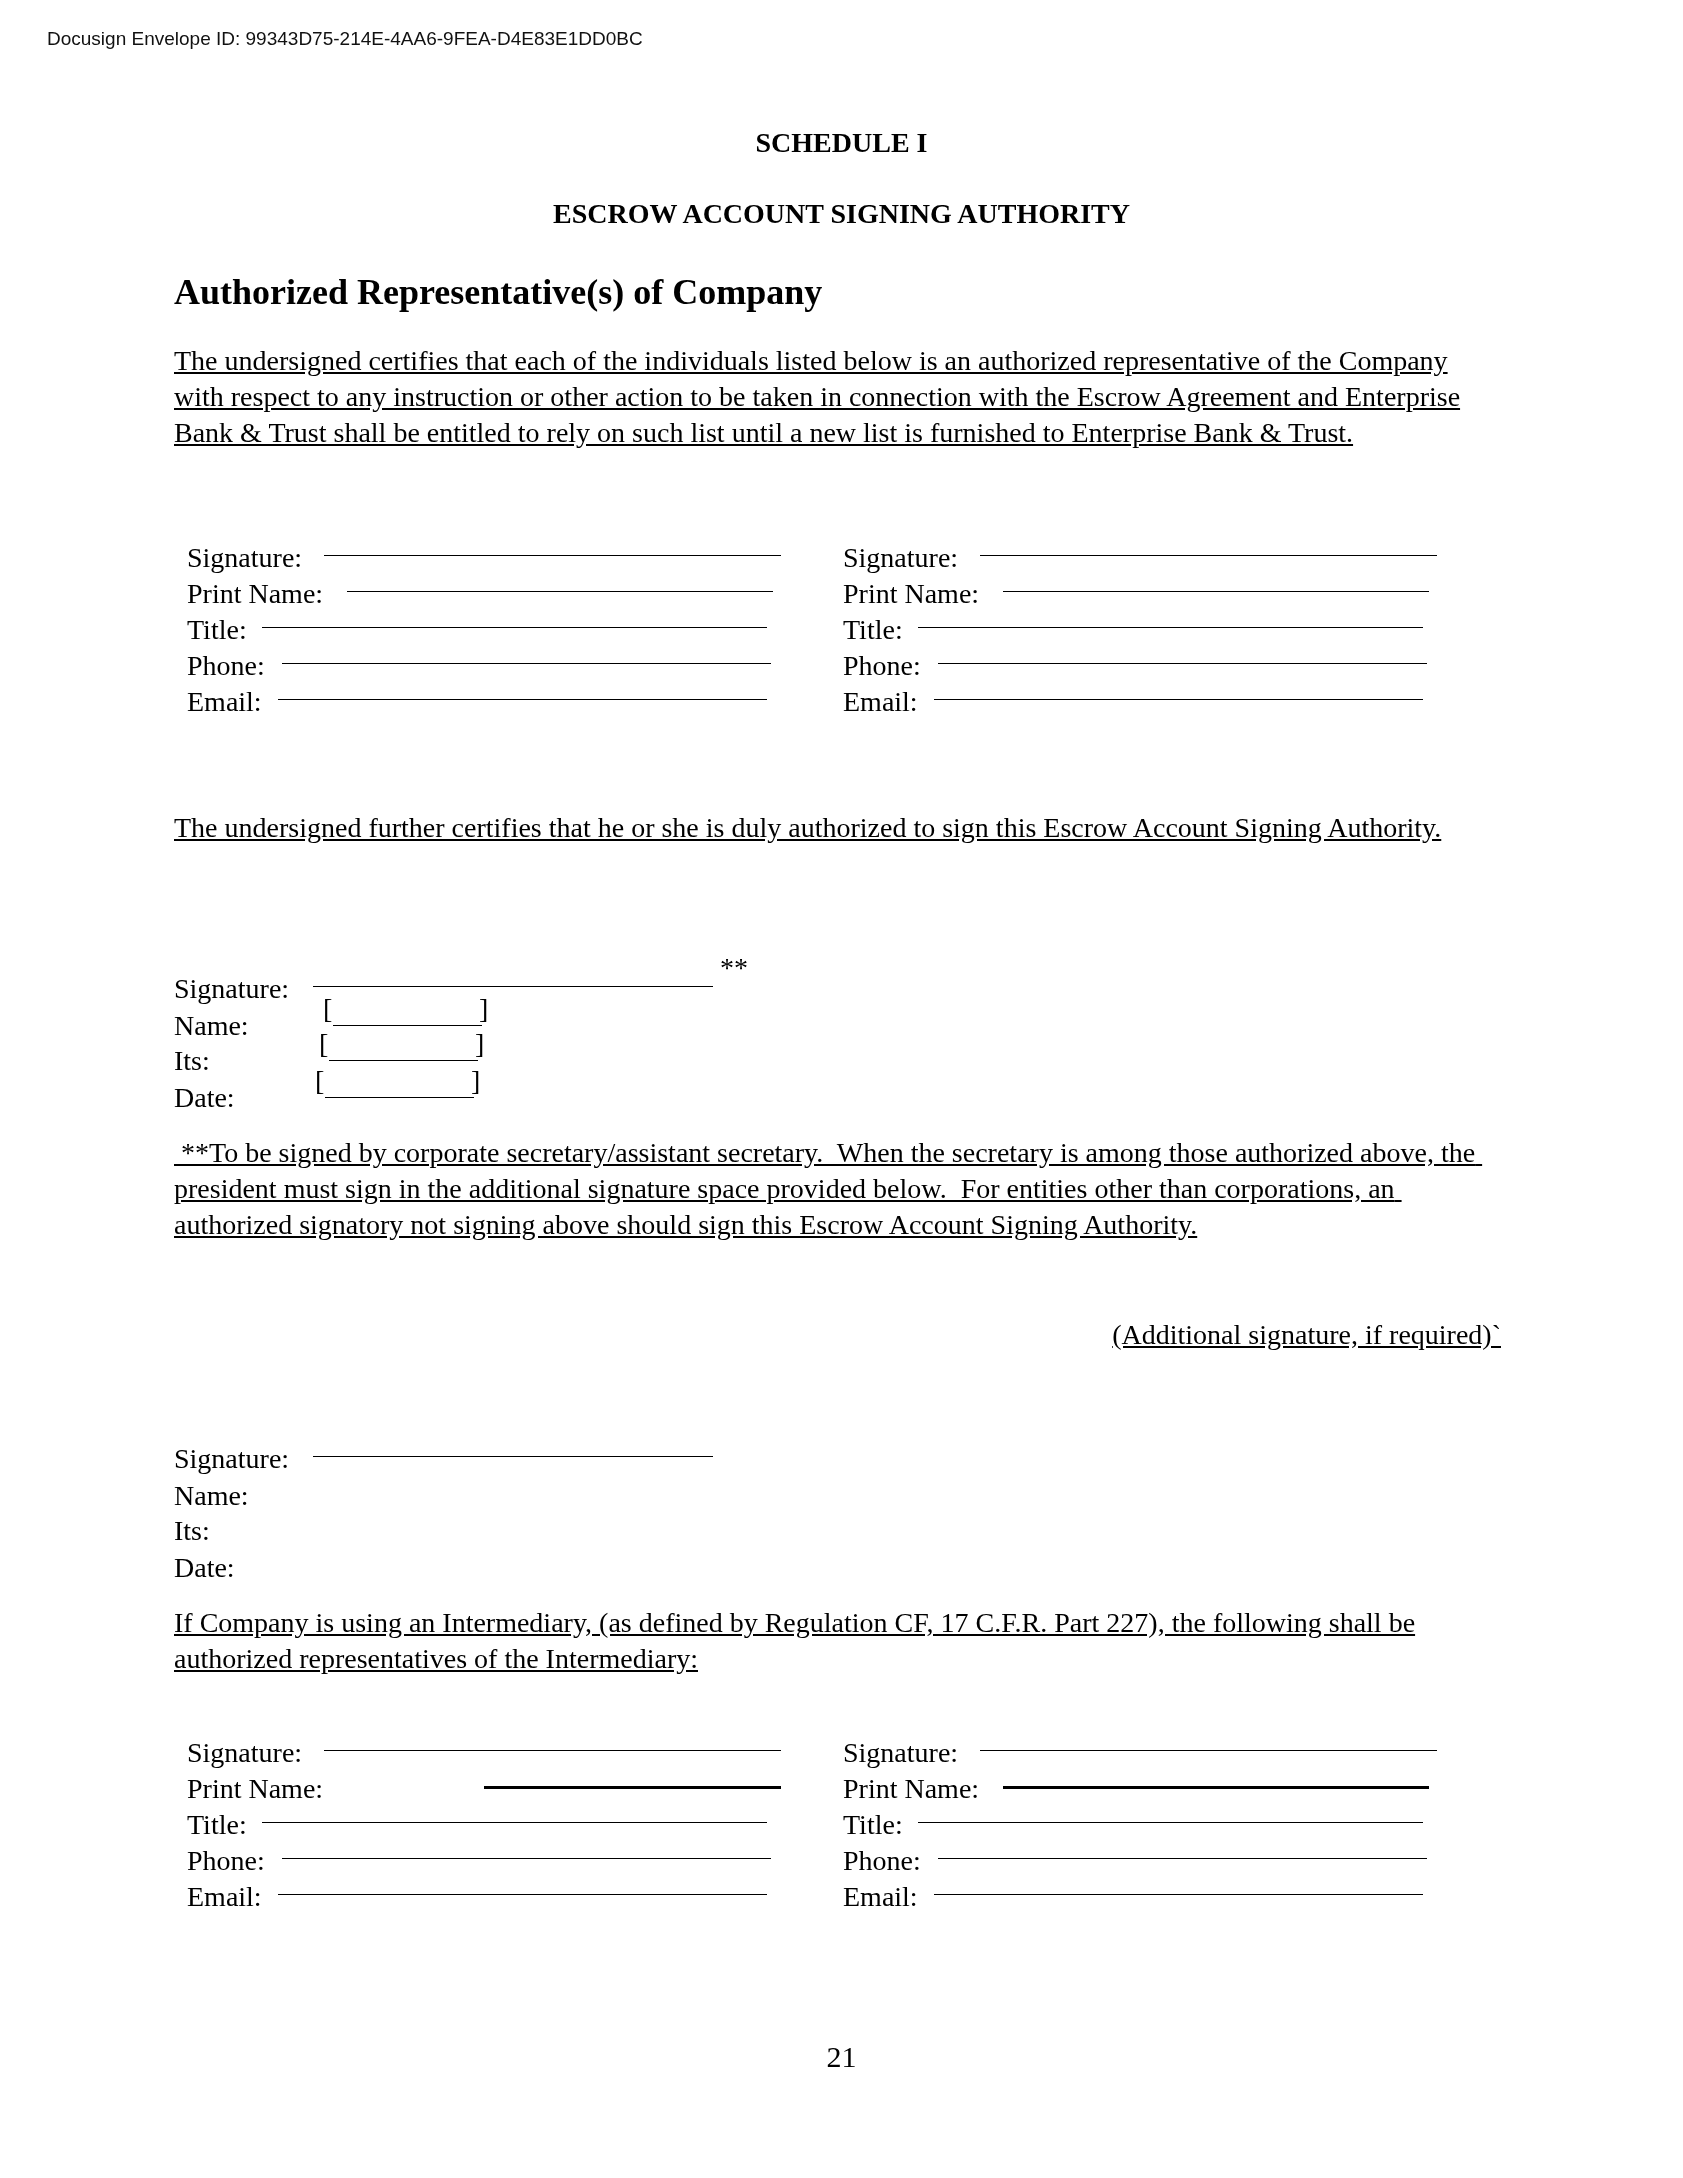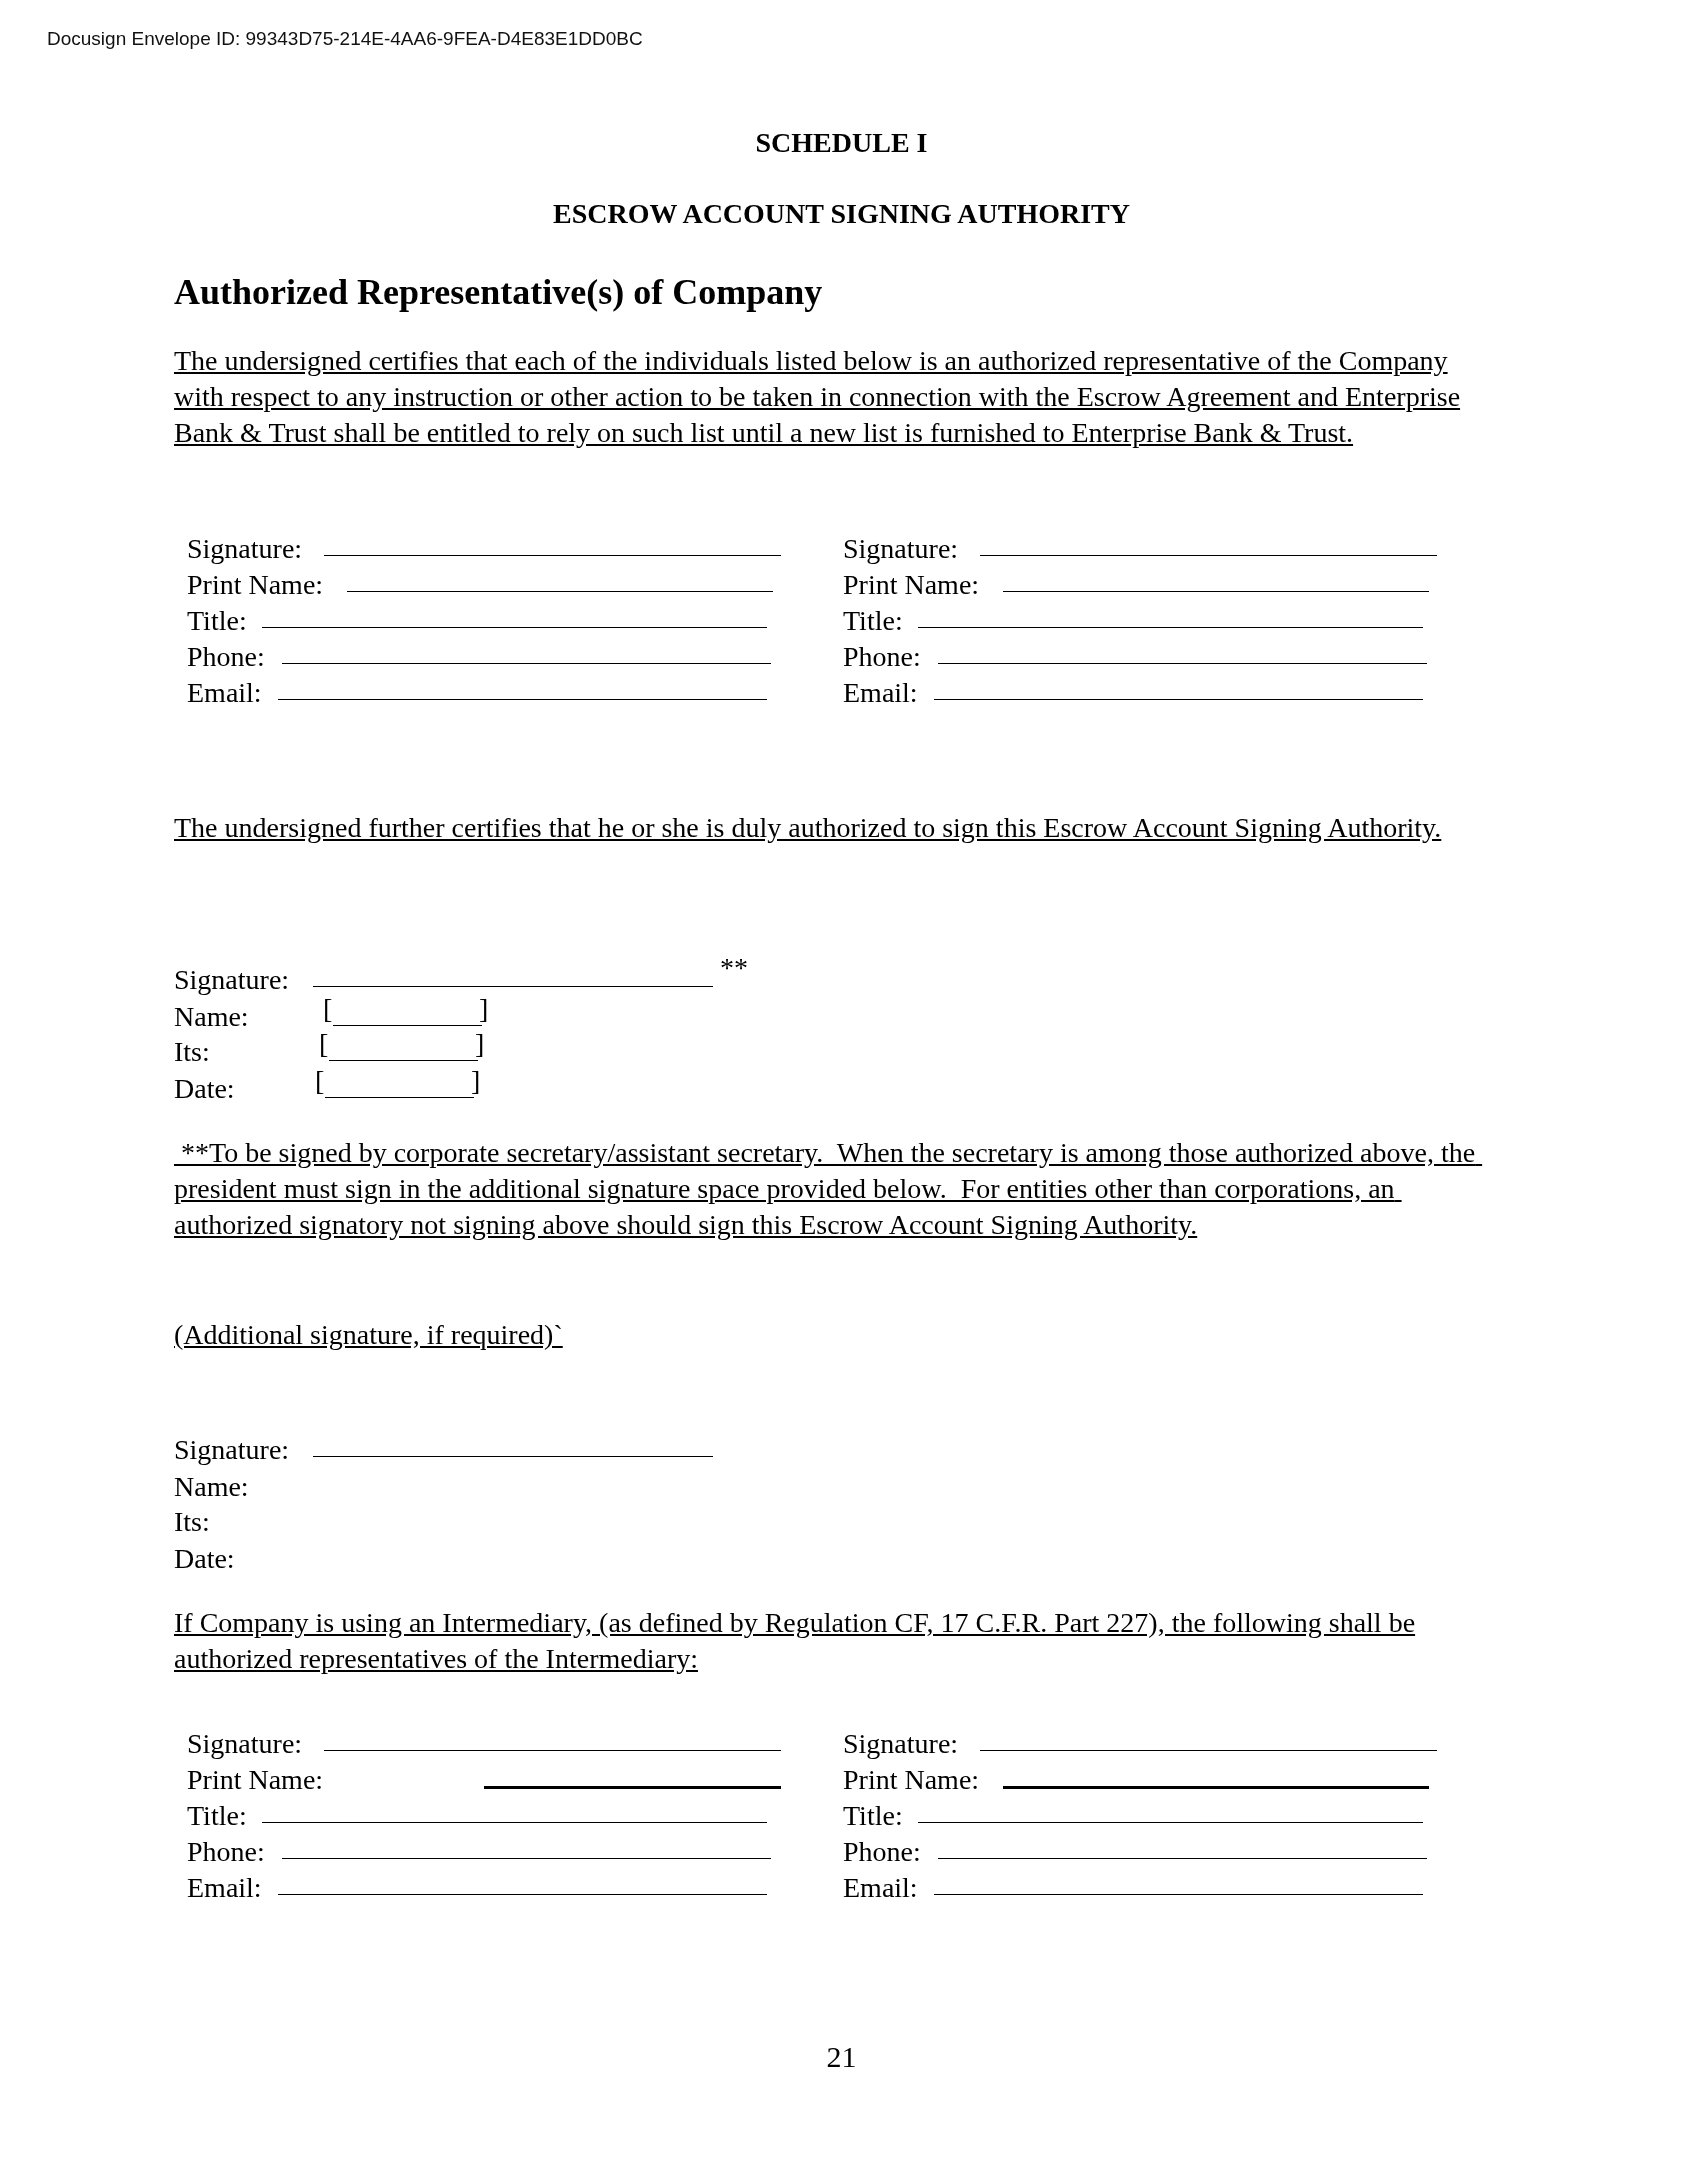--- a/index.html
+++ b/index.html
@@ -3,21 +3,21 @@
 <meta charset="utf-8">
 <style>
   html, body { margin:0; padding:0; background:#ffffff; }
   body { width:1683px; height:2178px; position:relative; overflow:hidden; color:#000; font-family:"Liberation Serif", serif; }
   .env { position:absolute; left:47px; top:28px; font-family:"Liberation Sans", sans-serif; font-size:19px; color:#111; }
   .title { position:absolute; left:0; width:1683px; text-align:center; font-weight:bold; font-size:28px; }
   .heading { position:absolute; left:174px; font-weight:bold; font-size:36px; }
   .para { position:absolute; left:174px; width:1327px; font-size:28px; line-height:36px;text-decoration:underline; }
   .fields { position:absolute; font-size:28px; }
   .frow { position:absolute; white-space:nowrap; height:36px; }
-  .frow .lbl { position:absolute; left:0; top:8px; }
+  .frow .lbl { position:absolute; left:0; top:17px; }
   .frow .line { position:absolute; height:0; border-bottom:1.6px solid #000; }
   .frow .line.thick { border-bottom-width:3px; }
   .bracket { position:absolute; top:0; }
   .bracket .bx { position:absolute; top:6px; height:26px; border-bottom:1.6px solid #000; }
   .stars { position:absolute; top:-4px; font-size:28px; }
   .pagenum { position:absolute; left:0; width:1683px; text-align:center; top:2013px; font-size:30px;margin-top:27px; }
 </style>
 </head>
 <body>
 
@@ -92,21 +92,21 @@
     <span class="bracket" style="left:145px;"><span>[</span><span class="bx" style="left:10px; width:149px;"></span><span style="position:absolute; left:156px;">]</span></span>
   </div>
   <div class="frow" style="top:109px;">
     <span class="lbl">Date:</span>
     <span class="bracket" style="left:141px;"><span>[</span><span class="bx" style="left:10px; width:149px;"></span><span style="position:absolute; left:156px;">]</span></span>
   </div>
 </div>
 
 <div class="para" style="top:1135px; white-space:pre-wrap;"> **To be signed by corporate secretary/assistant secretary.  When the secretary is among those authorized above, the president must sign in the additional signature space provided below.  For entities other than corporations, an authorized signatory not signing above should sign this Escrow Account Signing Authority.</div>
 
-<div class="para" style="top:1317px;">(Additional signature, if required)`</div>
+<div class="para" style="top:1317px;text-align:right;">(Additional signature, if required)`</div>
 
 <div class="fields" style="left:174px; top:1426px;">
   <div class="frow" style="top:0;">
       <span class="lbl">Signature:</span>
       <span class="line" style="left:139px; width:400px; top:30px;"></span>
     </div>
   <div class="frow" style="top:37px;">
       <span class="lbl">Name:</span>
     </div>
   <div class="frow" style="top:72px;">

